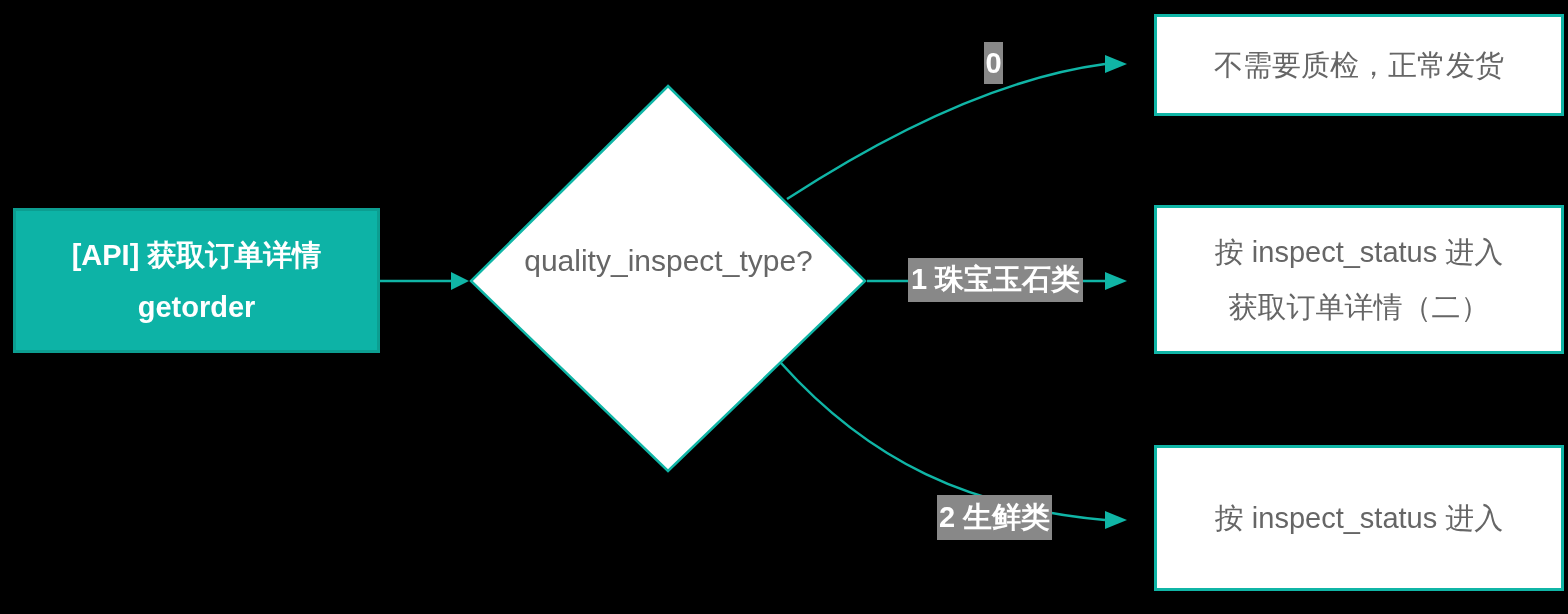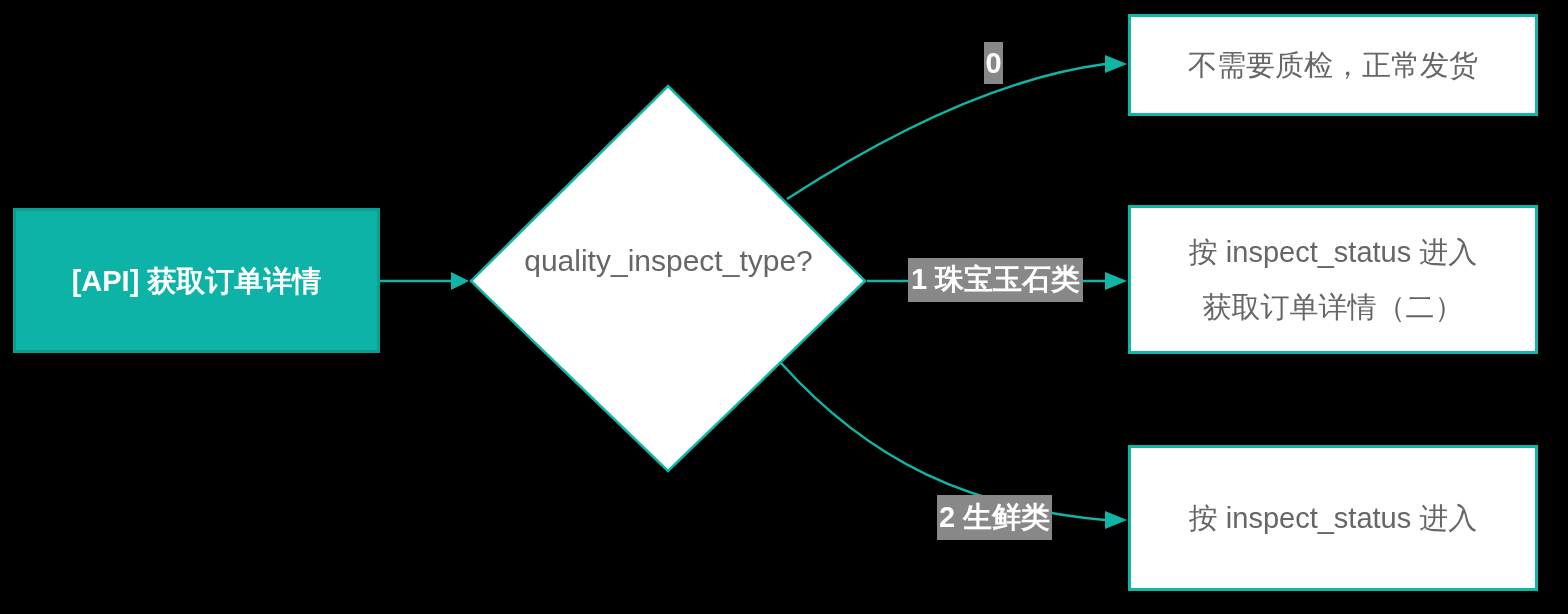--- a/index.html
+++ b/index.html
@@ -40,20 +40,21 @@
     font-size: 29px;
     line-height: 52px;
     text-align: center;
   }
   .outcome-node {
     background: #ffffff;
     border: 3px solid #10b5a6;
     color: #666666;
     font-size: 29px;
     line-height: 55px;
+    margin-left: 26px;
   }
   .outcome-0 { left: 1128px; top: 14px;  width: 410px; height: 102px; }
   .outcome-1 { left: 1128px; top: 205px; width: 410px; height: 149px; }
   .outcome-2 { left: 1128px; top: 445px; width: 410px; height: 146px; }
   .decision-label-box {
     position: absolute;
     left: 471px; top: 68px;
     width: 395px; height: 385px;
     display: flex;
     align-items: center;
@@ -95,20 +96,21 @@
 
     <path d="M 867 281 H 1105" fill="none" stroke="#10b5a6" stroke-width="2.5"></path>
     <polygon points="1105,272 1105,290 1127,281" fill="#10b5a6"></polygon>
 
     <path d="M 781 363 C 870 462, 970 508, 1105 520" fill="none" stroke="#10b5a6" stroke-width="2.5"></path>
     <polygon points="1105,511 1105,529 1127,520" fill="#10b5a6"></polygon>
   </svg>
 
   <div class="node start-node">
     <div>[API] 获取订单详情</div>
+    <div>getorder</div>
   </div>
 
   <div class="decision-label-box">quality_inspect_type?</div>
 
   <div class="edge-label edge-label-0">0</div>
   <div class="edge-label edge-label-1">1 珠宝玉石类</div>
   <div class="edge-label edge-label-2">2 生鲜类</div>
 
   <div class="node outcome-node outcome-0">
     <div>不需要质检，正常发货</div>

